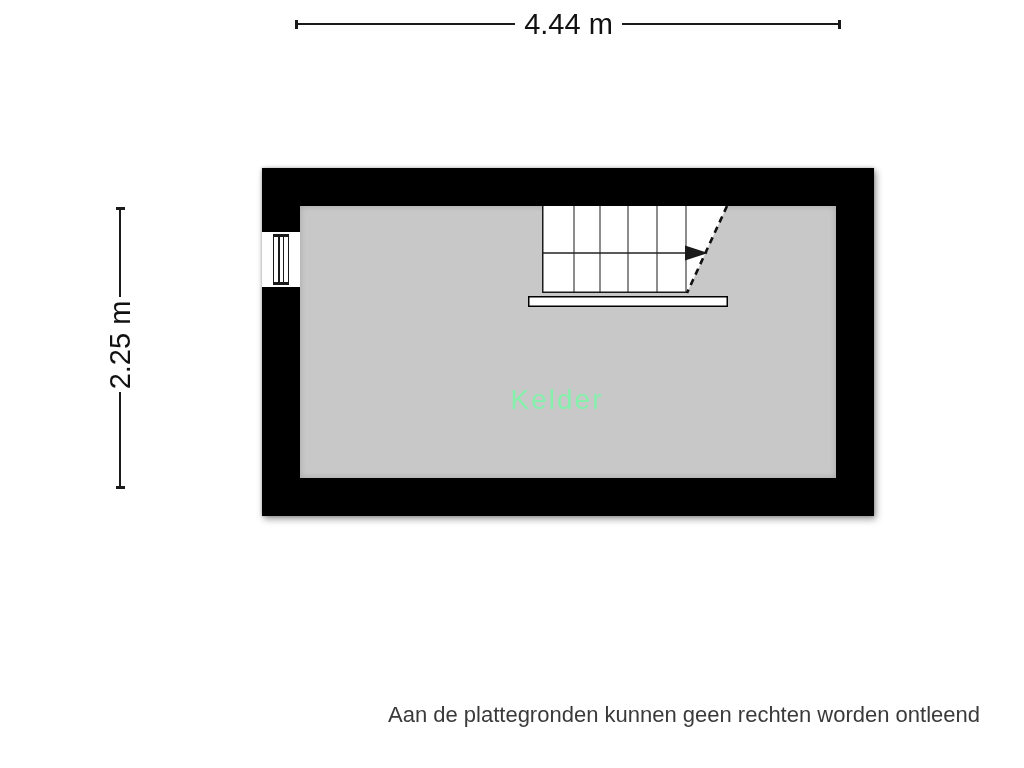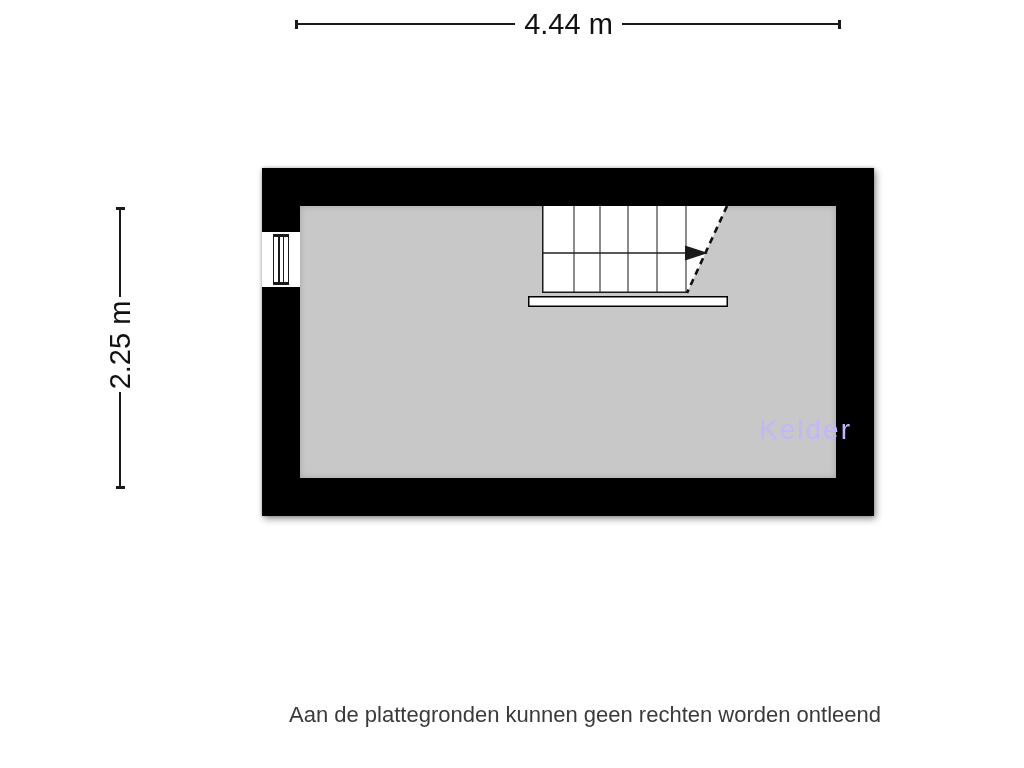--- a/index.html
+++ b/index.html
@@ -55,25 +55,24 @@
   }
   .floor{
     position:absolute;
     left:38px;top:38px;width:536px;height:272px;
     background:var(--floor);
     box-shadow:inset 0 0 6px rgba(0,0,0,0.18);
   }
   .room-label{
     position:absolute;
     left:0px;top:216px;width:590px;
-    text-align:right;
+    text-align:center;
     font-size:28px;
     letter-spacing:2px;
-    color:#c4b5fd;
-    margin-top:30px;
+    color:#86efac;
   }
   
   .window{
     position:absolute;
     left:0px;top:64px;width:38px;height:55px;
     background:#ffffff;
   }
   .window-frame{
     position:absolute;
     left:11px;top:2px;width:16px;height:51px;
@@ -89,21 +88,21 @@
   .pane-2{left:8.5px;}
   
   .stairs{
     position:absolute;
     left:266px;top:38px;width:200px;height:101px;
   }
   
   .footer{
     position:absolute;
     left:190px;top:701px;width:790px;
-    text-align:center;
+    text-align:right;
     font-size:22px;
     line-height:28px;
     color:var(--footer-ink);
   }
 </style>
 </head>
 <body>
 
 <div class="stage">
 

